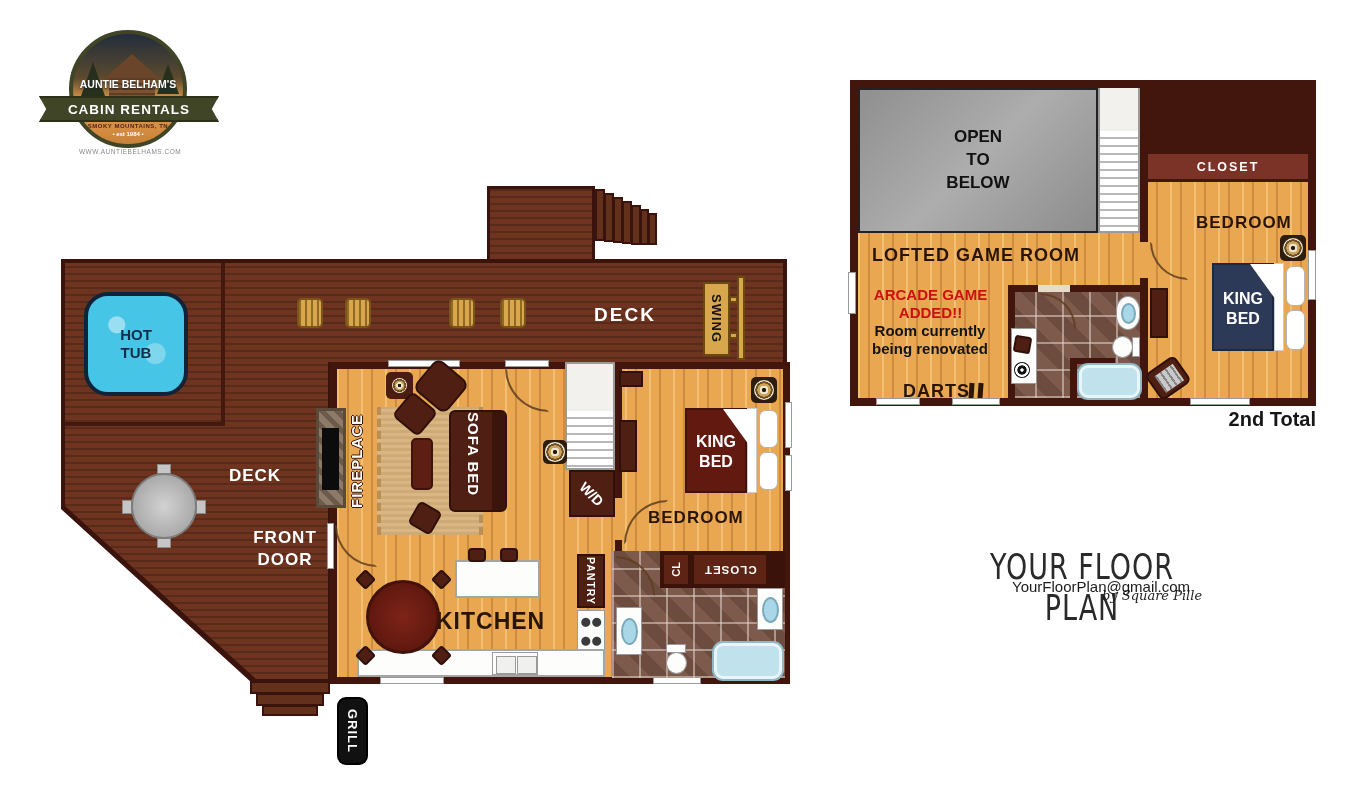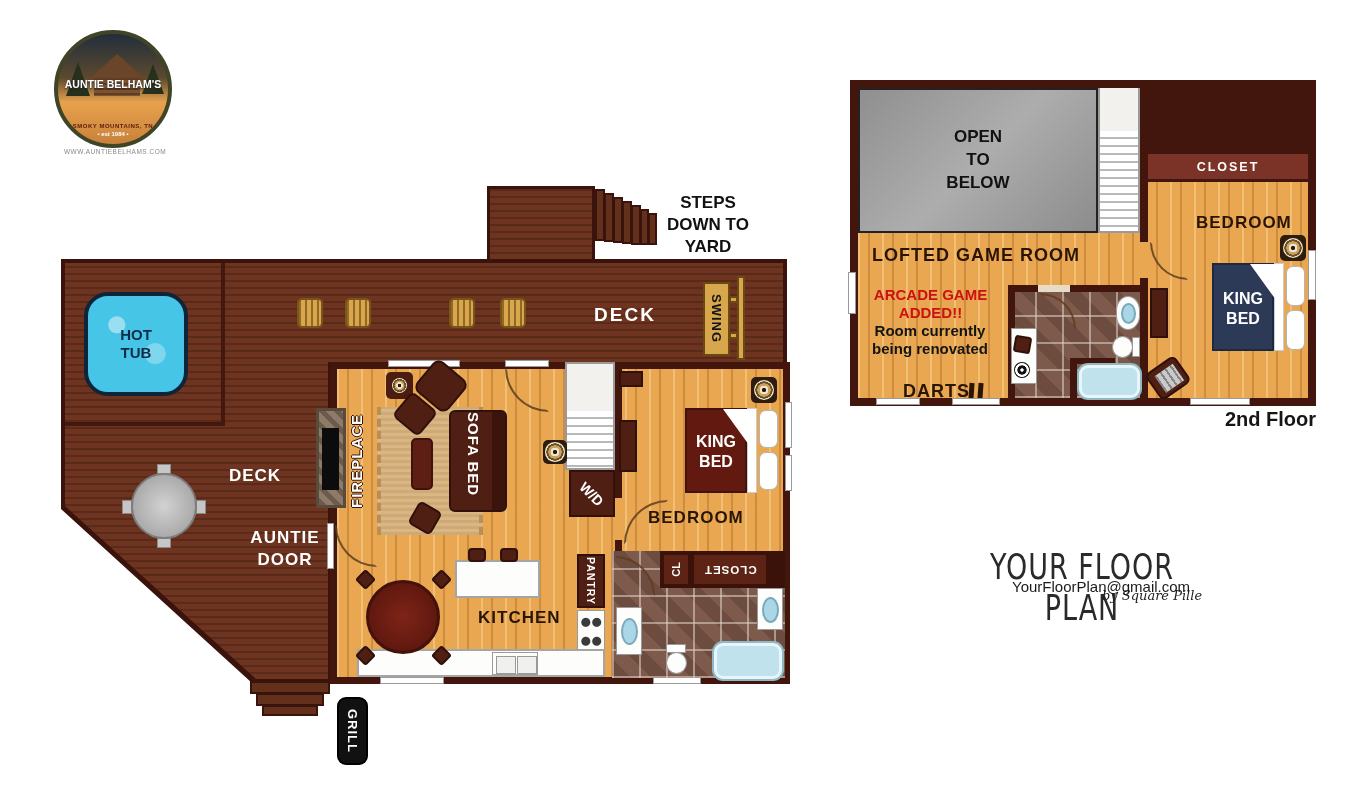--- a/index.html
+++ b/index.html
@@ -79,46 +79,46 @@
     border:2px solid #2c3118;box-sizing:border-box;display:flex;align-items:center;justify-content:center;
     clip-path:polygon(0 0,100% 0,96% 50%,100% 100%,0 100%,4% 50%);}
   .credit-brand{font-family:"DejaVu Sans",sans-serif;font-size:27px;color:#2a2a2a;
     transform:scaleY(1.3);letter-spacing:1px;}
 </style>
 </head>
 <body>
 
 <div class="canvas">
 
-  <div class="abs" style="left:40px;top:30px;width:150px;height:128px;">
+  <div class="abs" style="left:55px;top:30px;width:150px;height:128px;">
     <div class="logo-circle">
       <div class="abs" style="left:8px;top:28px;width:0;height:0;border-left:12px solid transparent;border-right:12px solid transparent;border-bottom:34px solid #27301c;"></div>
       <div class="abs" style="left:84px;top:30px;width:0;height:0;border-left:11px solid transparent;border-right:11px solid transparent;border-bottom:30px solid #27301c;"></div>
       <div class="abs" style="left:30px;top:20px;width:0;height:0;border-left:29px solid transparent;border-right:29px solid transparent;border-bottom:26px solid #6b452a;"></div>
       <div class="abs" style="left:36px;top:44px;width:46px;height:18px;background:#7d5230;background-image:repeating-linear-gradient(180deg,rgba(0,0,0,.25) 0 2px,transparent 2px 5px);"></div>
       <div class="abs ctr" style="left:0;right:0;top:44px;font-size:10.5px;font-weight:bold;color:#fff;text-shadow:0 1px 2px #222;">AUNTIE BELHAM'S</div>
       <div class="abs ctr" style="left:0;right:0;top:89px;font-size:6px;font-weight:bold;color:#5a1c0c;letter-spacing:.5px;">SMOKY MOUNTAINS, TN</div>
       <div class="abs ctr" style="left:0;right:0;top:97px;font-size:6px;font-weight:bold;color:#fff;">• est 1984 •</div>
     </div>
+    <div class="logo-ribbon">
+      <span style="color:#fff;font-weight:bold;font-size:13.5px;letter-spacing:1px;">CABIN RENTALS</span>
+    </div>
     <div class="abs ctr" style="left:0;right:0;top:118px;font-size:6.5px;color:#8a8a8a;letter-spacing:.5px;">WWW.AUNTIEBELHAMS.COM</div>
   </div>
 
 
 
   <div class="abs deckbg" style="left:487px;top:186px;width:108px;height:78px;border:3px solid #3a130c;box-sizing:border-box;"></div>
   <div class="step-slat" style="left:595px;top:189px;width:10px;height:52px;"></div>
   <div class="step-slat" style="left:604px;top:193px;width:10px;height:49px;"></div>
   <div class="step-slat" style="left:613px;top:197px;width:10px;height:46px;"></div>
   <div class="step-slat" style="left:622px;top:201px;width:10px;height:43px;"></div>
   <div class="step-slat" style="left:631px;top:205px;width:10px;height:40px;"></div>
   <div class="step-slat" style="left:640px;top:209px;width:9px;height:36px;"></div>
   <div class="step-slat" style="left:648px;top:213px;width:9px;height:32px;"></div>
-  <div class="abs ctr prel" style="left:648px;top:192px;width:120px;font-size:17px;font-weight:bold;color:#111;line-height:1.3;">STEPS
-DOWN TO
-YARD</div>
 
   <div class="abs deck-outer">
     <div class="deck-inner deckbg"></div>
   </div>
   <div class="abs" style="left:65px;top:263px;width:160px;height:163px;border-right:4px solid #43180f;border-bottom:4px solid #43180f;box-sizing:border-box;"></div>
 
   <div class="abs hot-tub">
     <span class="prel">HOT
 TUB</span>
   </div>
@@ -137,21 +137,21 @@
   <div class="abs gold" style="left:729px;top:296px;width:9px;height:7px;"></div>
   <div class="abs gold" style="left:729px;top:332px;width:9px;height:7px;"></div>
 
   <div class="abs ptab" style="left:157px;top:464px;"></div>
   <div class="abs ptab" style="left:157px;top:538px;"></div>
   <div class="abs ptab" style="left:122px;top:500px;width:10px;height:14px;"></div>
   <div class="abs ptab" style="left:196px;top:500px;width:10px;height:14px;"></div>
   <div class="abs ptable"></div>
 
   <div class="abs ctr white-label" style="left:218px;top:466px;width:74px;font-size:17px;">DECK</div>
-  <div class="abs ctr prel white-label" style="left:248px;top:527px;width:74px;font-size:17px;line-height:1.3;">AUNTIE
+  <div class="abs ctr prel white-label" style="left:248px;top:527px;width:74px;font-size:17px;line-height:1.3;">FRONT
 DOOR</div>
 
   <div class="abs step-slat" style="left:250px;top:681px;width:80px;height:13px;"></div>
   <div class="abs step-slat" style="left:256px;top:693px;width:68px;height:13px;"></div>
   <div class="abs step-slat" style="left:262px;top:705px;width:56px;height:11px;"></div>
 
   <div class="abs" style="left:337px;top:697px;width:31px;height:68px;background:#111;border:2px solid #000;border-radius:9px;box-sizing:border-box;display:flex;align-items:center;justify-content:center;">
     <span class="vtext" style="color:#fff;font-weight:bold;font-size:13px;letter-spacing:1px;">GRILL</span>
   </div>
 
@@ -236,21 +236,21 @@
   <div class="abs fixture" style="left:666px;top:644px;width:20px;height:9px;"></div>
   <div class="abs fixture" style="left:666px;top:652px;width:21px;height:22px;border-radius:50%;"></div>
   <div class="abs tub" style="left:714px;top:643px;width:68px;height:36px;"></div>
   <div class="abs fixture" style="left:757px;top:588px;width:26px;height:42px;">
     <div class="sink-oval" style="left:4px;top:8px;width:17px;height:26px;"></div>
   </div>
 
   <div class="abs fixture" style="left:455px;top:560px;width:85px;height:38px;border:2px solid #a5a5a5;"></div>
   <div class="abs furn" style="left:468px;top:548px;width:18px;height:14px;border-radius:4px;"></div>
   <div class="abs furn" style="left:500px;top:548px;width:18px;height:14px;border-radius:4px;"></div>
-  <div class="abs dark-label" style="left:478px;top:608px;font-size:17px;">KITCHEN</div>
+  <div class="abs dark-label" style="left:436px;top:608px;font-size:23px;">KITCHEN</div>
 
   <div class="abs furn" style="left:577px;top:554px;width:28px;height:54px;display:flex;align-items:center;justify-content:center;">
     <span class="vtext" style="color:#fff;font-weight:bold;font-size:10.5px;letter-spacing:1px;">PANTRY</span>
   </div>
   <div class="abs fixture" style="left:577px;top:610px;width:28px;height:44px;
               background-image:radial-gradient(circle at 30% 27%,#3a3a3a 4px,transparent 5px),radial-gradient(circle at 72% 27%,#3a3a3a 4px,transparent 5px),radial-gradient(circle at 30% 72%,#3a3a3a 4px,transparent 5px),radial-gradient(circle at 72% 72%,#3a3a3a 4px,transparent 5px);"></div>
   <div class="abs fixture" style="left:357px;top:649px;width:248px;height:28px;border:2px solid #a5a5a5;"></div>
   <div class="abs fixture" style="left:492px;top:652px;width:46px;height:23px;">
     <div class="abs" style="left:3px;top:3px;width:18px;height:16px;border:1px solid #9a9a9a;background:#f0f0ee;"></div>
     <div class="abs" style="left:24px;top:3px;width:18px;height:16px;border:1px solid #9a9a9a;background:#f0f0ee;"></div>
@@ -326,19 +326,19 @@
     <div class="bed-label prel" style="left:0;top:26px;width:62px;">KING
 BED</div>
   </div>
 
   <div class="abs window" style="left:848px;top:272px;width:8px;height:42px;"></div>
   <div class="abs window" style="left:876px;top:398px;width:44px;height:7px;"></div>
   <div class="abs window" style="left:952px;top:398px;width:48px;height:7px;"></div>
   <div class="abs window" style="left:1190px;top:398px;width:60px;height:7px;"></div>
   <div class="abs window" style="left:1308px;top:250px;width:8px;height:50px;"></div>
 
-  <div class="abs" style="left:1160px;top:408px;width:156px;text-align:right;font-size:20px;font-weight:bold;color:#161616;">2nd Floor</div>
+  <div class="abs" style="left:1160px;top:408px;width:156px;text-align:right;font-size:20px;font-weight:bold;color:#161616;">2nd Total</div>
 
   <div class="abs ctr credit-brand" style="left:972px;top:556px;width:220px;">YOUR FLOOR PLAN</div>
   <div class="abs" style="left:1102px;top:588px;font-family:'DejaVu Serif',serif;font-style:italic;font-size:13px;color:#222;">by Square Pille</div>
   <div class="abs" style="left:1012px;top:578px;font-size:15px;color:#1a1a1a;">YourFloorPlan@gmail.com</div>
 
 </div>
 
 </body></html>

